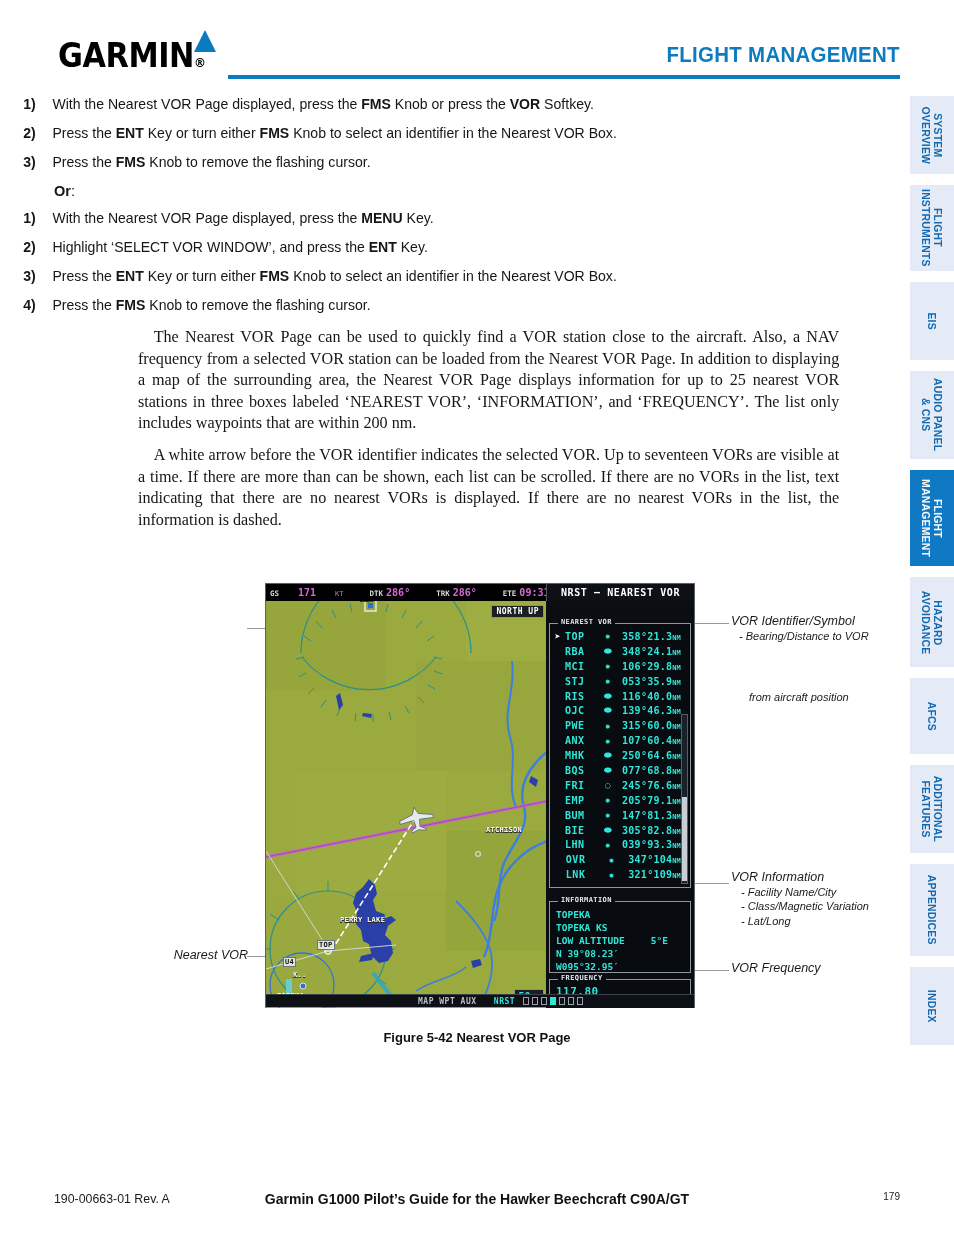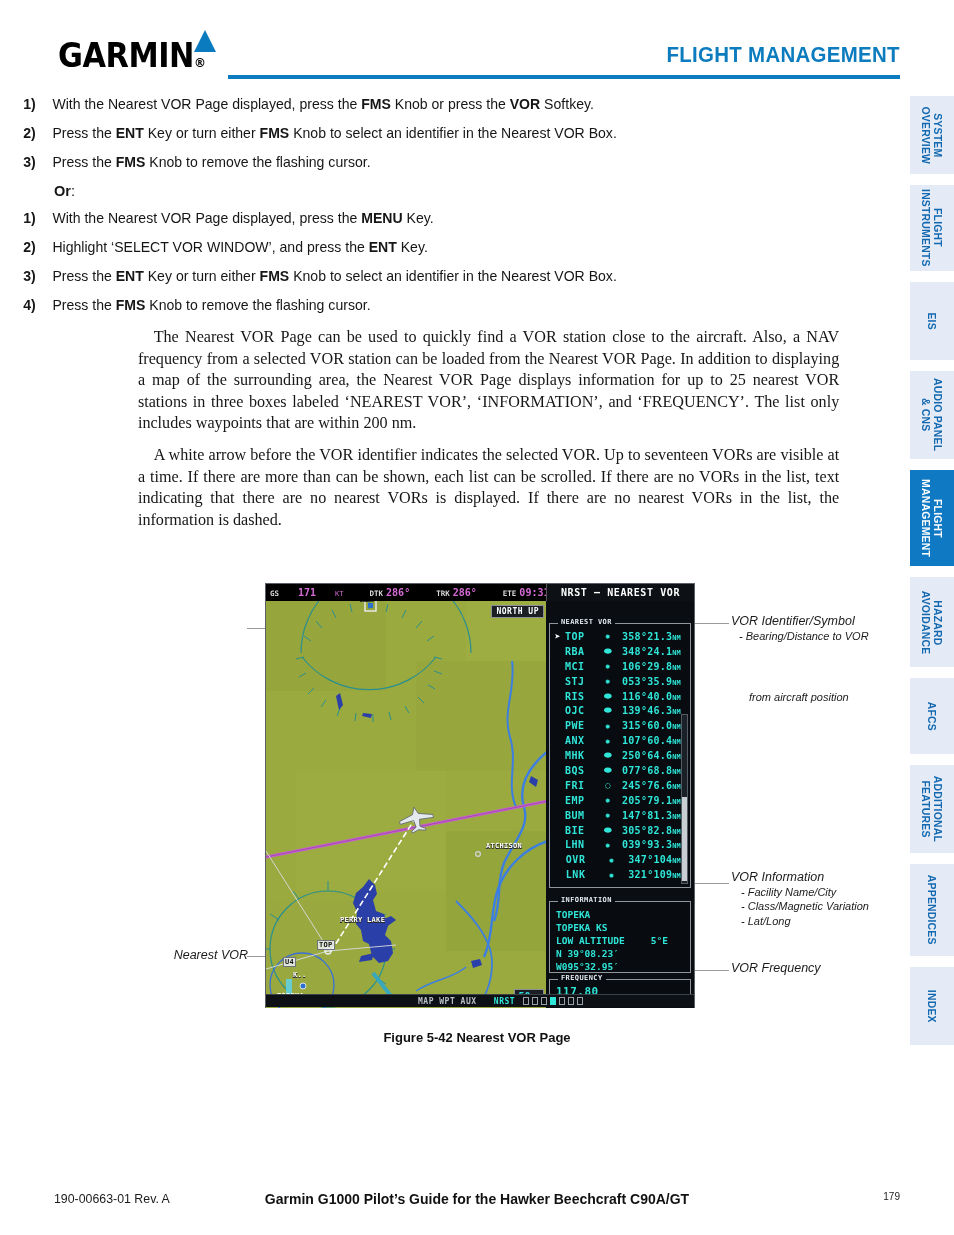--- a/index.html
+++ b/index.html
@@ -469,21 +469,21 @@
         <circle cx="62" cy="350" r="3" fill="none" stroke="#e8edf2" stroke-width="1.3"></circle>
         <line x1="58" y1="350" x2="66" y2="350" stroke="#e8edf2" stroke-width="1.2"></line>
 
         <circle cx="212" cy="253" r="2.4" fill="none" stroke="#d0d6dc" stroke-width="1.2"></circle>
 
         <circle cx="37" cy="385" r="3" fill="#2b6fd0" stroke="#dde3e8" stroke-width="1"></circle>
         <rect x="20" y="378" width="6" height="16" fill="#63d0e0" opacity="0.9"></rect>
       </svg>
 
       <div class="maplabel plain" style="left:93px; top:-6px;">RBA</div>
-      <div class="maplabel plain" style="left:219px; top:241px;">ATCHISON</div>
+      <div class="maplabel plain" style="left:219px; top:225px;">ATCHISON</div>
       <div class="maplabel plain" style="left:73px; top:315px;">PERRY LAKE</div>
       <div class="maplabel" style="left:51px; top:339px;">TOP</div>
       <div class="maplabel" style="left:17px; top:356px;">U4</div>
       <div class="maplabel plain" style="left:26px; top:370px;">K..</div>
       <div class="maplabel plain" style="left:10px; top:391px;">TOPEKA</div>
 
       <div id="north-up">NORTH UP</div>
       <div id="scale-box"><span>50</span><span class="nm">NM</span></div>
     </div>
 

